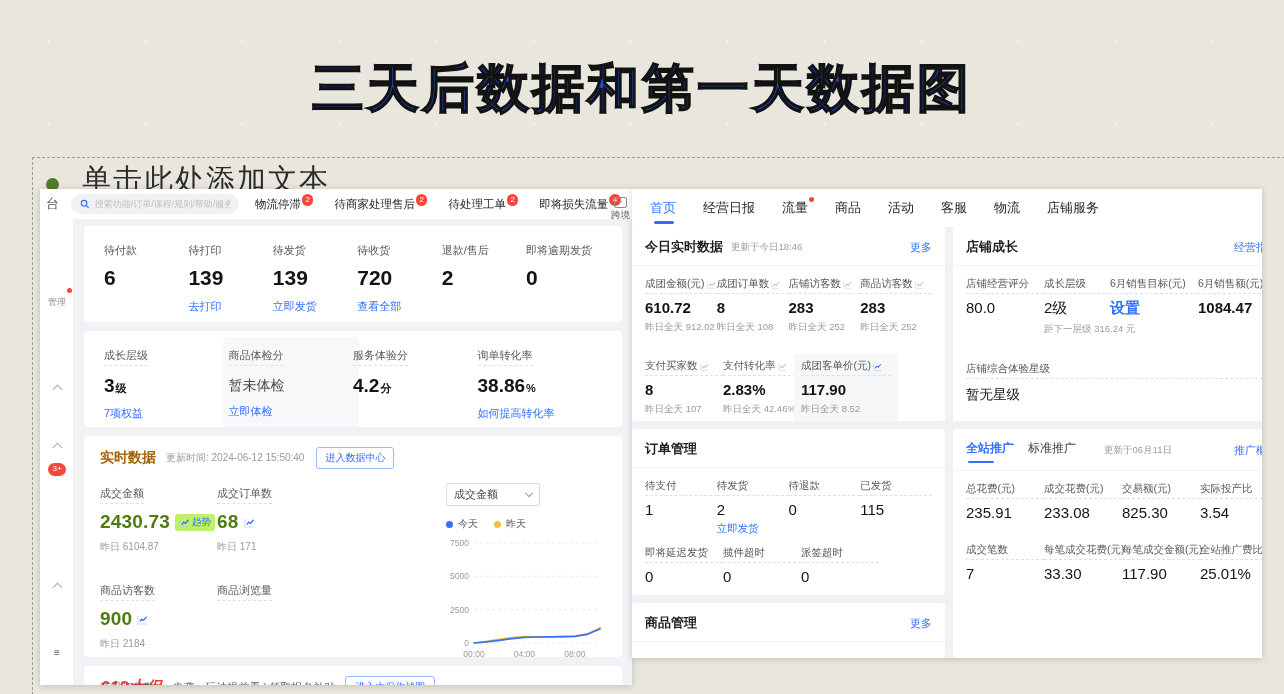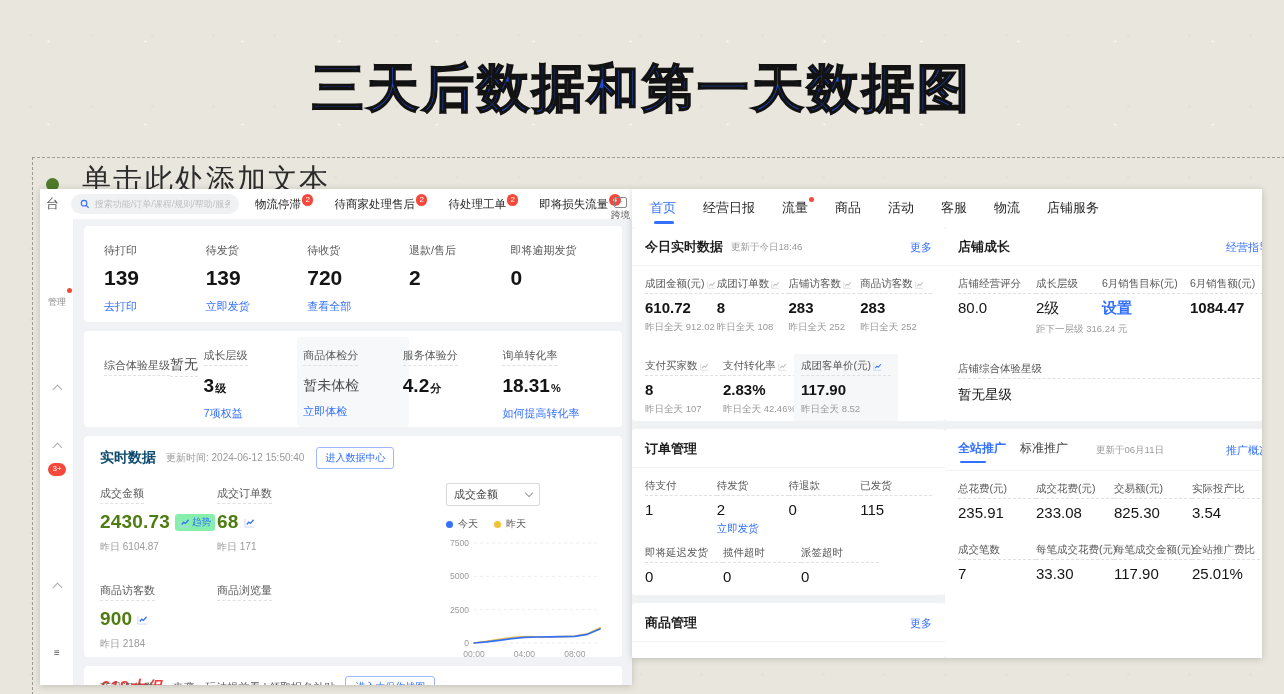--- a/index.html
+++ b/index.html
@@ -44,51 +44,51 @@
   .lbu{border-bottom:1px dashed #e0e0e0;padding-bottom:2px;display:inline-block}
   .big-val{font-size:21px;font-weight:700;color:#141414;margin-top:8px}
   .mid-val{font-size:14px;color:#4a4a4a;margin-top:11px}
   .unit{font-size:11px;font-weight:700;margin-left:1px}
   .link{font-size:11px;color:#3370ff;margin-top:9px;cursor:pointer;white-space:nowrap}
   .warn{color:#ff7d00}
   .hl2{background:#f7f8f9;margin:-8px -6px;padding:8px 6px;border-radius:4px}
   
   .rt-card{padding:11px 16px;height:221px;position:relative}
   .rt-head{display:flex;align-items:center}
-  .rt-title{font-size:14px;font-weight:700;color:#0c4a6e}
+  .rt-title{font-size:14px;font-weight:700;color:#a16207}
   .rt-upd{font-size:10px;color:#9a9a9a;margin-left:10px}
   .rt-btn{font-size:10px;color:#3370ff;border:1px solid #9db8ff;border-radius:3px;padding:3px 8px;margin-left:12px;cursor:pointer;background:#fff}
   .rt-body{display:flex;margin-top:14px}
   .rt-stats{width:352px;display:flex;flex-wrap:wrap}
   .m{width:117px;margin-bottom:26px}
   .m .vrow{display:flex;align-items:center;gap:5px;margin-top:7px}
   .m .vl{font-size:19px;font-weight:700;color:#4d7c0f;letter-spacing:.2px}
   .m .pv{font-size:10px;color:#9b9b9b;margin-top:7px}
-  .trend-badge{display:inline-flex;align-items:center;gap:2px;background:#86efac;border-radius:3px;padding:2px 4px;font-size:9.5px;color:#3370ff;cursor:pointer}
+  .trend-badge{display:inline-flex;align-items:center;gap:2px;background:#bef264;border-radius:3px;padding:2px 4px;font-size:9.5px;color:#3370ff;cursor:pointer}
   .ticon{width:11px;height:11px;cursor:pointer}
   .rt-chart{flex:1;padding-left:6px}
   .rt-select{width:94px;height:23px;border:1px solid #d9d9d9;border-radius:2px;display:flex;align-items:center;justify-content:space-between;padding:0 7px;box-sizing:border-box;cursor:pointer}
   .rt-select span{font-size:11px;color:#434343}
   .chev-down{display:inline-block;width:5px;height:5px;border-right:1.3px solid #9a9a9a;border-bottom:1.3px solid #9a9a9a;transform:rotate(45deg);margin-top:-3px}
   .rt-legend{display:flex;gap:16px;margin-top:11px;align-items:center}
   .rt-legend .li{display:flex;align-items:center;gap:5px;font-size:10px;color:#595959;cursor:pointer}
   .ldot{width:7px;height:7px;border-radius:50%}
   
   .promo-card{margin-top:9px;padding:10px 16px;display:flex;align-items:center;gap:10px;height:42px}
   .promo-hl{font-size:17px;font-weight:800;color:#f03e3e;font-style:italic;white-space:nowrap}
   .promo-tx{font-size:11px;color:#595959;white-space:nowrap}
   .promo-btn{font-size:10px;color:#3370ff;border:1px solid #9db8ff;border-radius:3px;padding:3px 9px;white-space:nowrap;cursor:pointer;background:#fff}
 
   
   .rw-nav{position:absolute;top:0;left:0;right:0;height:38px;display:flex;align-items:center;padding:0 18px;gap:27px;background:#fff}
   .rw-nav-item{font-size:13px;color:#262626;position:relative;cursor:pointer;padding:10px 0}
   .rw-nav-item.active{color:#3370ff}
   .rw-nav-item.active::after{content:"";position:absolute;left:4px;bottom:3px;width:20px;height:3px;border-radius:2px;background:#3370ff}
   .rw-dot{position:absolute;top:8px;right:-6px;width:5px;height:5px;border-radius:50%;background:#f5483b}
-  .rw-body{position:absolute;top:38px;left:0;right:0;bottom:0;background:#eff1f3;box-sizing:border-box;display:flex;}
+  .rw-body{position:absolute;top:38px;left:0;right:0;bottom:0;background:#eff1f3;box-sizing:border-box;display:flex;gap:8px}
   .rw-col-l{width:313px;display:flex;flex-direction:column;gap:8px}
   .rw-col-r{flex:1;display:flex;flex-direction:column;gap:8px}
   .rcard{background:#fff;border-radius:3px;padding:11px 13px;box-sizing:border-box}
   .rhead{display:flex;align-items:center}
   .rtitle{font-size:13px;font-weight:700;color:#1f1f1f}
   .rupd{font-size:9.5px;color:#9a9a9a;margin-left:8px}
   .rmore{margin-left:auto;font-size:11px;color:#3370ff;cursor:pointer}
   .rdiv{height:1px;background:#f0f1f2;margin:9px -13px 11px}
   .g4{display:flex}
   .g4 .gi{width:78px;min-width:0}
@@ -146,35 +146,35 @@
       <div class="side-item" style="top:160px"><span class="chev-up"></span></div>
       <div class="side-item" style="top:218px"><span class="chev-up"></span></div>
       <div class="side-item" style="top:238px"><span class="pill-red">3+</span></div>
       <div class="side-item" style="top:358px"><span class="chev-up"></span></div>
       <div class="side-item" style="top:428px;color:#555;font-size:10px">≡</div>
     </div>
 
     <div class="lw-content">
 
       <div class="card todo-card">
+        <div class="flex-item"><span class="lb">待付款</span><div class="big-val">6</div></div>
         <div class="flex-item"><span class="lb">待打印</span><div class="big-val">139</div><div class="link">去打印</div></div>
         <div class="flex-item"><span class="lb">待发货</span><div class="big-val">139</div><div class="link">立即发货</div></div>
         <div class="flex-item"><span class="lb">待收货</span><div class="big-val">720</div><div class="link">查看全部</div></div>
         <div class="flex-item"><span class="lb">退款/售后</span><div class="big-val">2</div></div>
         <div class="flex-item" style="flex:.9"><span class="lb">即将逾期发货</span><div class="big-val">0</div></div>
       </div>
 
       <div class="card health-card">
-        <div class="flex-item"><span class="lb lbu">综合体验星级</span><div class="mid-val lbu">暂无</div></div>
         <div class="flex-item"><span class="lb lbu">成长层级</span><div class="big-val" style="font-size:19px;margin-top:9px"><span>3</span><span class="unit">级</span></div><div class="link">7项权益</div></div>
         <div class="flex-item">
             <div class="hl2"><span class="lb lbu">商品体检分</span><div class="mid-val">暂未体检</div><div class="link">立即体检</div></div>
           </div>
         <div class="flex-item"><span class="lb lbu">服务体验分</span><div class="big-val" style="font-size:19px;margin-top:9px"><span>4.2</span><span class="unit">分</span></div></div>
-        <div class="flex-item"><span class="lb lbu">询单转化率</span><div class="big-val" style="font-size:19px;margin-top:9px"><span>18.31</span><span class="unit">%</span></div><div class="link">如何提高转化率</div></div>
+        <div class="flex-item"><span class="lb lbu">询单转化率</span><div class="big-val" style="font-size:19px;margin-top:9px"><span>38.86</span><span class="unit">%</span></div><div class="link">如何提高转化率</div></div>
       </div>
 
       <div class="card rt-card">
         <div class="rt-head">
           <span class="rt-title">实时数据</span>
           <span class="rt-upd">更新时间: 2024-06-12 15:50:40</span>
           <button class="rt-btn">进入数据中心</button>
         </div>
         <div class="rt-body">
           <div class="rt-stats">

